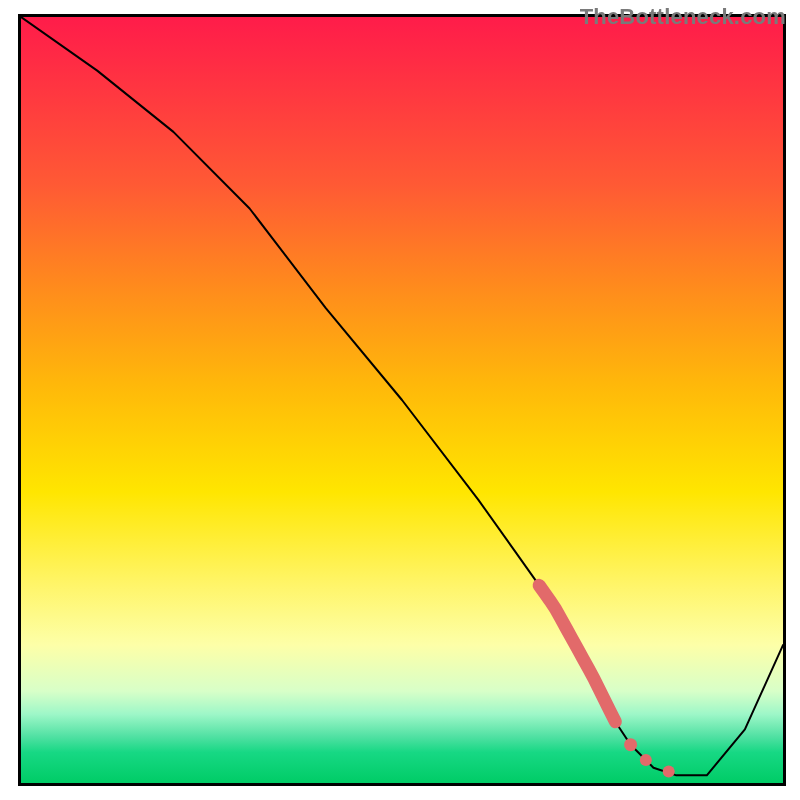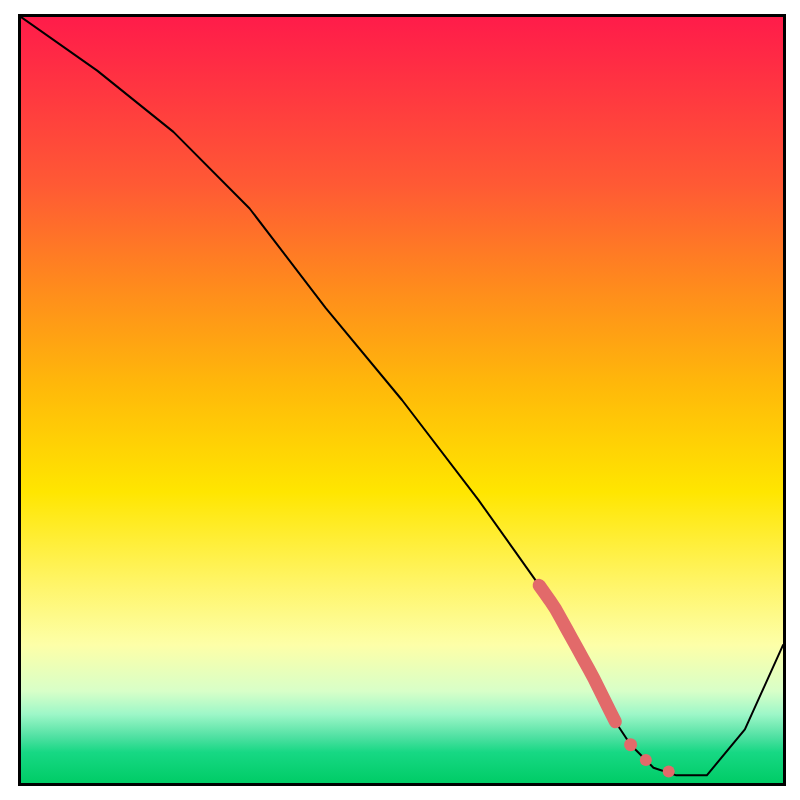--- a/index.html
+++ b/index.html
@@ -79,20 +79,21 @@
     stroke-linecap: round;
   }
   .pt {
     fill: #e26a6a;
   }
 </style>
 </head>
 <body>
 
 <div class="chart-container">
+  <div class="watermark">TheBottleneck.com</div>
 
   <div class="plot-area">
     <div class="gradient-bg"></div>
 
     <svg class="series" viewBox="0 0 762 766" preserveAspectRatio="none">
 
       <path class="curve" d="M 0 0 L 76.2 53.620000000000005 L 152.4 114.89999999999998 L 228.6 191.5 L 304.8 291.08 L 381 383 L 457.2 482.58 L 495.3 536.2 L 533.4 589.8199999999999 L 571.5 658.76 L 594.36 704.72 L 609.6 727.7 L 632.4599999999999 750.68 L 655.3199999999999 758.34 L 685.8000000000001 758.34 L 723.9 712.38 L 762 628.12"></path>
       <path class="thick-seg" d="M 518.1600000000001 568.372 L 523.602857142857 576.0319999999999 L 529.0457142857143 583.692 L 534.4885714285714 591.7897142857142 L 539.9314285714286 601.6382857142858 L 545.3742857142857 611.4868571428572 L 550.8171428571428 621.3354285714287 L 556.26 631.184 L 561.702857142857 641.0325714285714 L 567.1457142857143 650.8811428571429 L 572.5885714285714 660.9485714285713 L 578.0314285714286 671.8914285714286 L 583.4742857142857 682.8342857142857 L 588.917142857143 693.777142857143 L 594.36 704.72"></path>
       <g>
           <circle class="pt" cx="609.6" cy="727.7" r="6.5"></circle>

